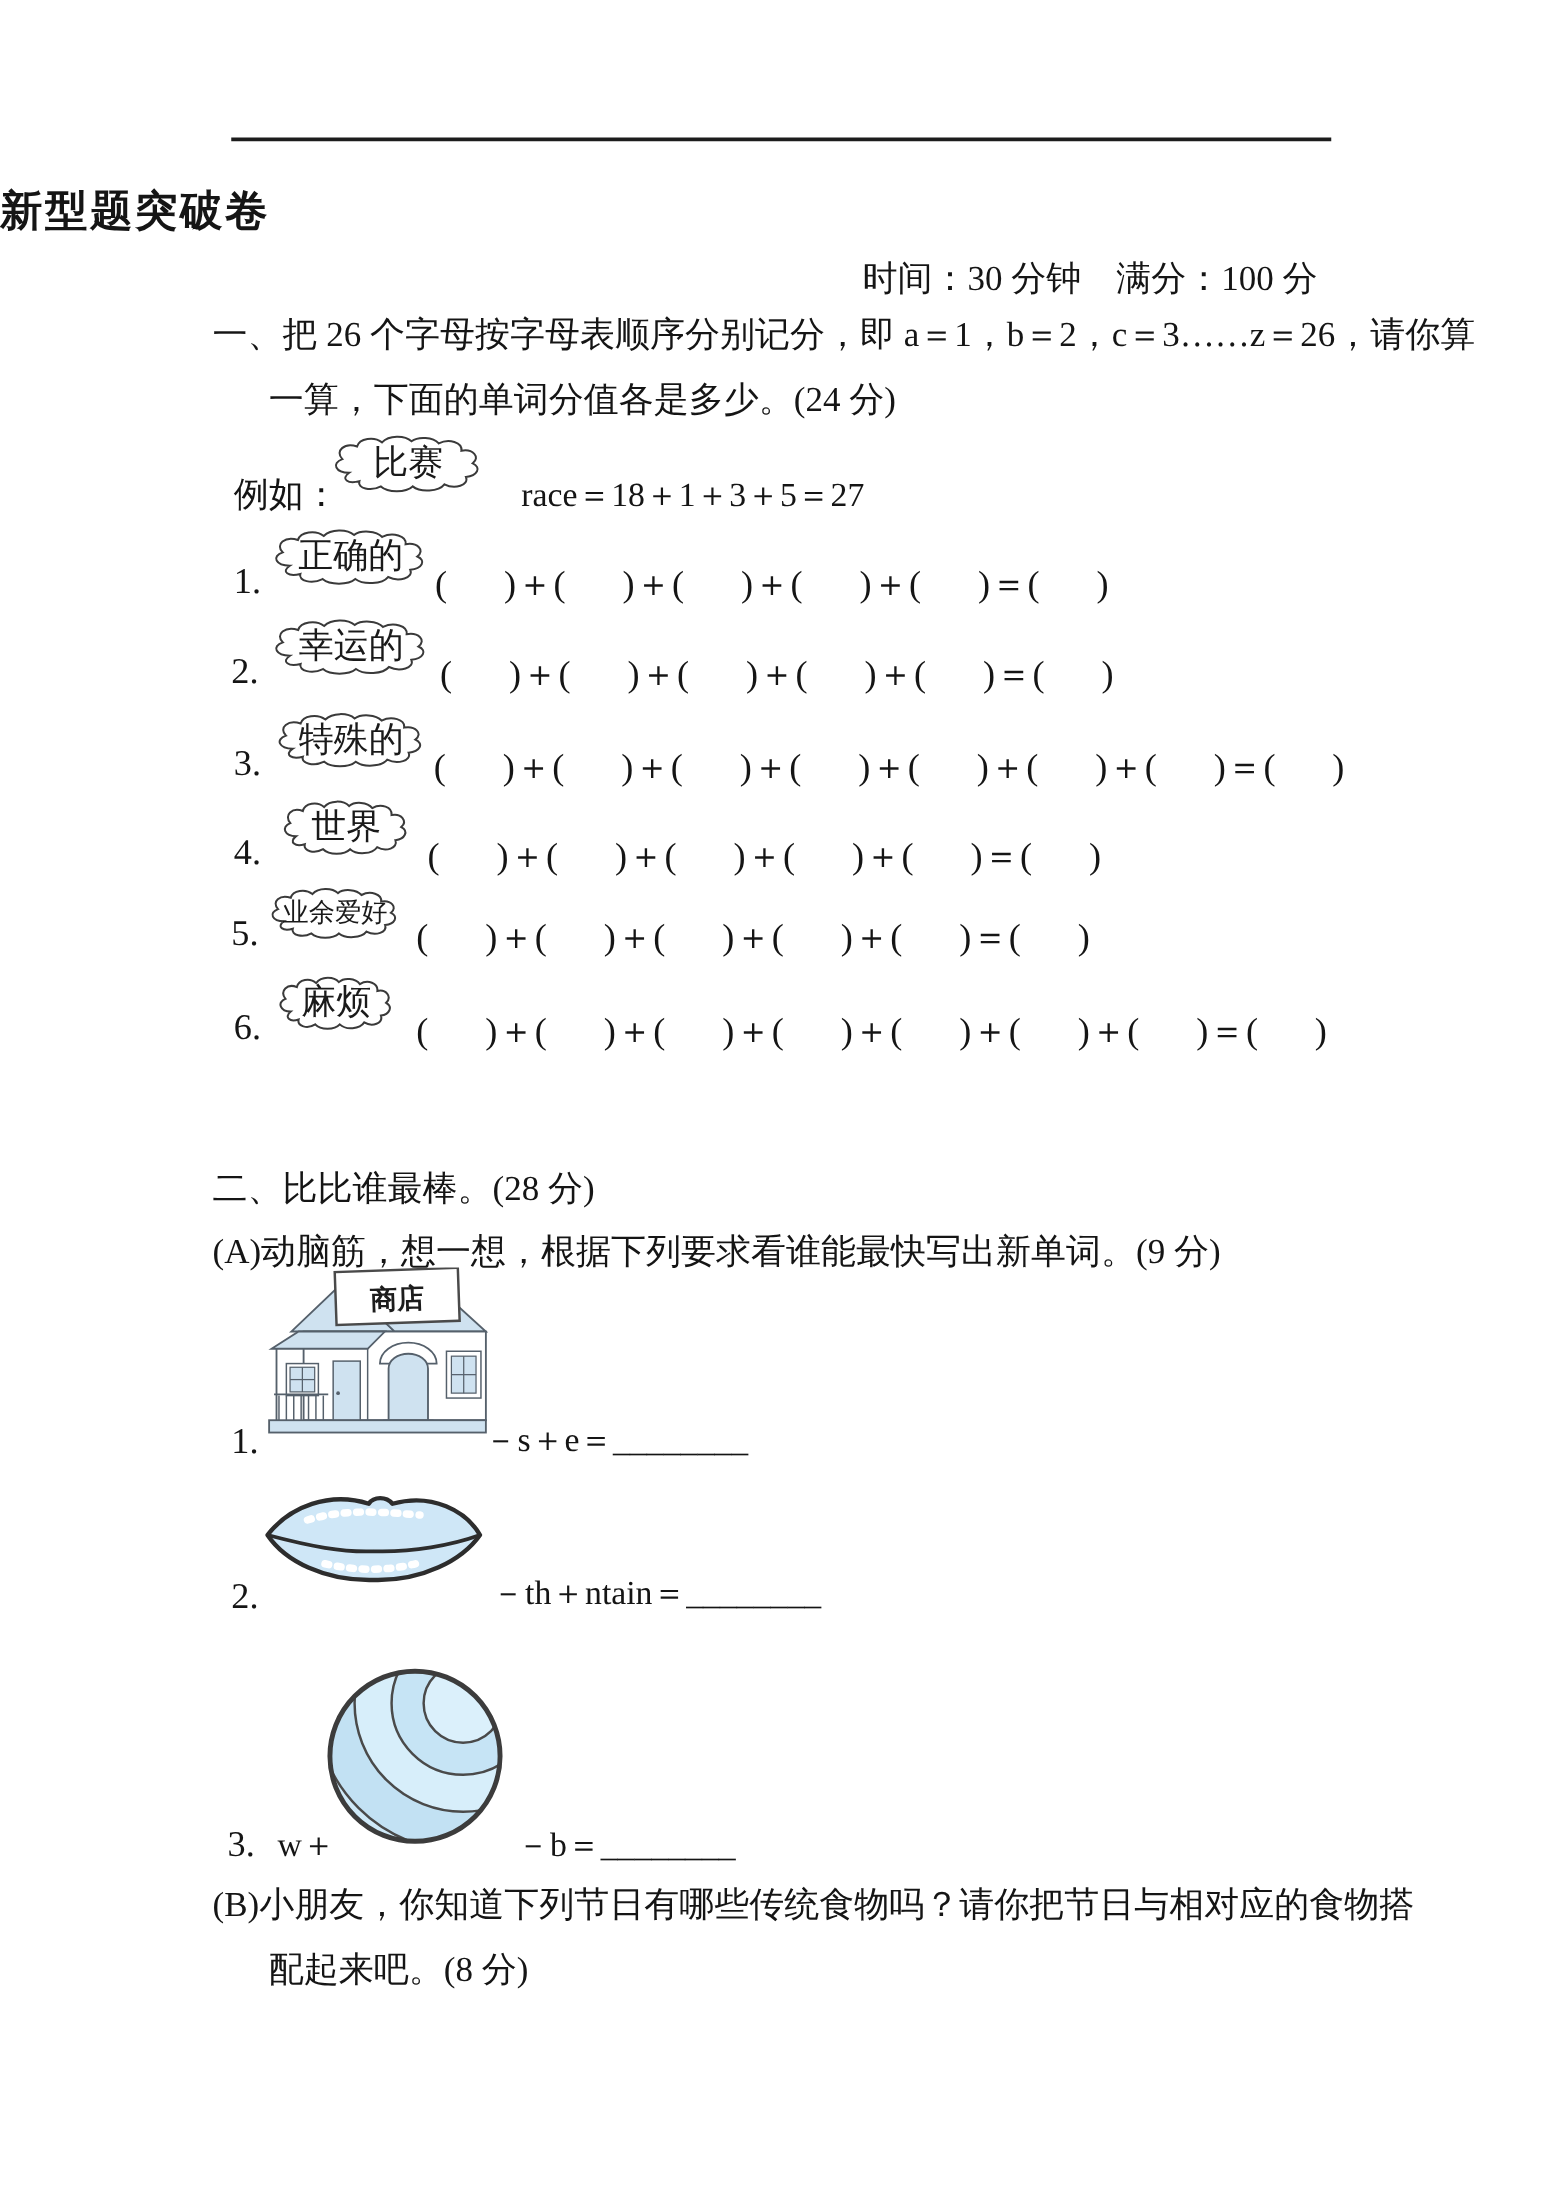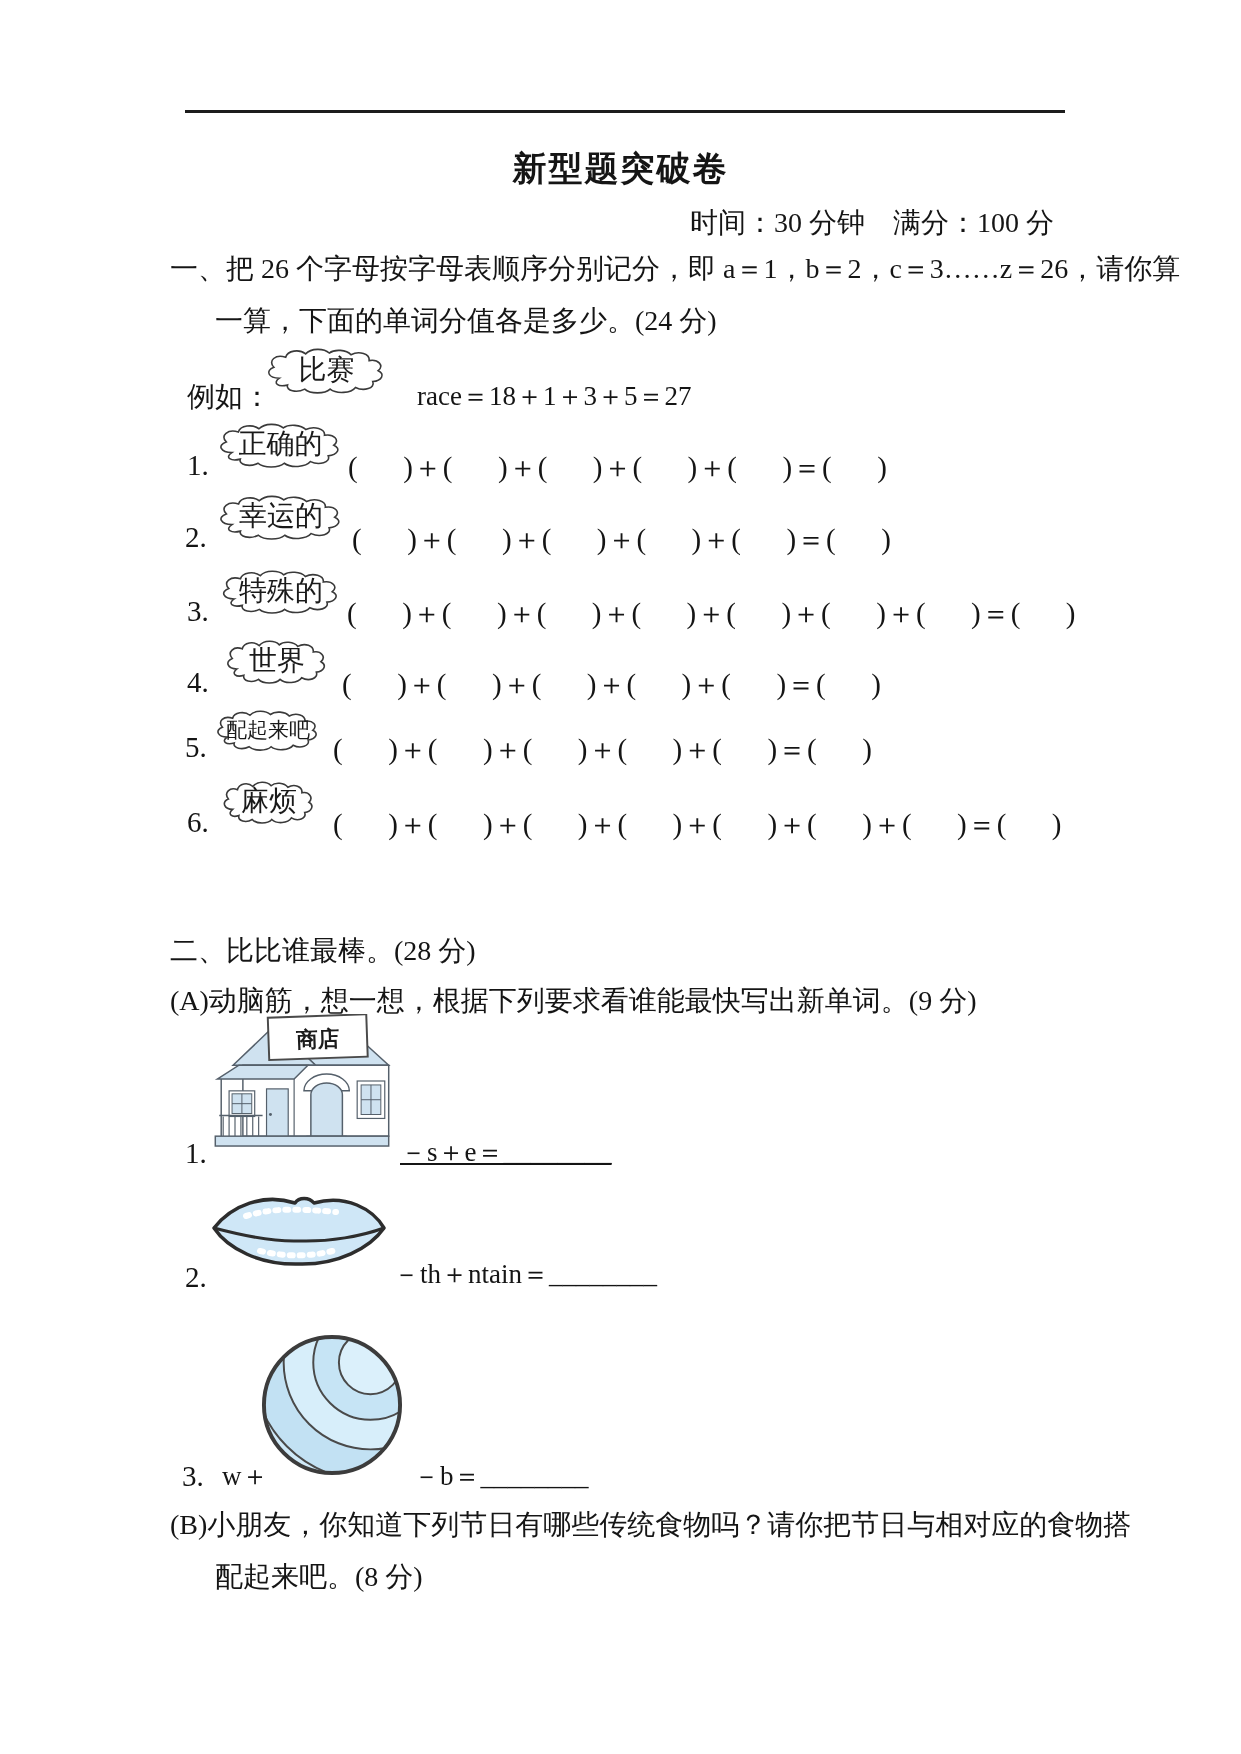--- a/index.html
+++ b/index.html
@@ -10,21 +10,21 @@
     font-family: "Liberation Serif", "DejaVu Serif", serif;
     color: #151515;
   }
   .page { position: absolute; inset: 0; width: 1241px; height: 1754px; background: #fff; overflow: hidden; }
 
   .abs { position: absolute; }
 
   .top-rule { left: 185px; top: 110px; width: 880px; height: 3px; background: #1c1c1c; }
 
   .page-title {
-    left: 0; right: 0; top: 146px; text-align: center;
+    left: 0; right: 0; top: 146px; 
     font-family: "Liberation Sans", "DejaVu Sans", sans-serif;
     font-weight: 700; font-size: 34px; letter-spacing: 2px;
   }
 
   .meta-line { left: 690px; top: 204px; font-size: 28px; text-align: center; }
 
   .body-text { font-size: 28px; line-height: 34px; white-space: pre; }
 
   .s1-line1 { left: 170px; top: 252px; text-align: right; }
   .s1-line2 { left: 215px; top: 304px; }
@@ -114,21 +114,21 @@
     </span>
     <span class="abs expr" style="left:342px; top:665px;">(　  )＋(　  )＋(　  )＋(　  )＋(　  )＝(　  )</span>
   </div>
 
   <div>
     <span class="abs q-num" style="left:185px; top:731px;">5.</span>
     <span class="cloud" style="left:213px; top:710px; width:110px; height:42px;">
       <svg viewBox="0 0 140 56" preserveAspectRatio="none">
         <path d="M18,36 C6,36 2,27 12,23 C5,15 14,7 25,11 C27,3 40,1 47,7 C53,0 67,0 73,6 C79,1 92,2 97,8 C106,3 118,7 117,15 C127,13 134,21 127,27 C135,31 131,39 121,40 C124,48 111,52 102,47 C97,54 81,55 74,49 C68,55 52,55 46,49 C37,54 25,51 27,44 C17,47 10,42 18,36 Z" fill="#ffffff" stroke="#3a3a3a" stroke-width="1.6" vector-effect="non-scaling-stroke"></path>
       </svg>
-      <span class="cloud-label small">配起来吧</span>
+      <span class="cloud-label small">业余爱好</span>
     </span>
     <span class="abs expr" style="left:333px; top:730px;">(　  )＋(　  )＋(　  )＋(　  )＋(　  )＝(　  )</span>
   </div>
 
   <div>
     <span class="abs q-num" style="left:187px; top:806px;">6.</span>
     <span class="cloud" style="left:220px; top:781px; width:98px; height:44px;">
       <svg viewBox="0 0 140 56" preserveAspectRatio="none">
         <path d="M18,36 C6,36 2,27 12,23 C5,15 14,7 25,11 C27,3 40,1 47,7 C53,0 67,0 73,6 C79,1 92,2 97,8 C106,3 118,7 117,15 C127,13 134,21 127,27 C135,31 131,39 121,40 C124,48 111,52 102,47 C97,54 81,55 74,49 C68,55 52,55 46,49 C37,54 25,51 27,44 C17,47 10,42 18,36 Z" fill="#ffffff" stroke="#3a3a3a" stroke-width="1.6" vector-effect="non-scaling-stroke"></path>
       </svg>
@@ -180,21 +180,21 @@
 
       <rect x="146" y="68" width="28" height="38" fill="#ffffff" stroke="#55606b" stroke-width="1.2"></rect>
       <rect x="150" y="72" width="20" height="30" fill="#cfe2f0" stroke="#55606b" stroke-width="1"></rect>
       <line x1="160" y1="72" x2="160" y2="102" stroke="#55606b" stroke-width="1"></line>
       <line x1="150" y1="87" x2="170" y2="87" stroke="#55606b" stroke-width="1"></line>
 
       <rect x="2" y="124" width="176" height="10" fill="#cfe2f0" stroke="#55606b" stroke-width="1.5"></rect>
     </svg>
   </div>
   <span class="abs q-num" style="left:185px; top:1137px;">1.</span>
-  <span class="abs eq" style="left:400px; top:1134px;text-decoration:underline;">－s＋e＝________</span>
+  <span class="abs eq" style="left:387px; top:1134px;">－s＋e＝________</span>
 
   <div class="abs illus" style="left:210px; top:1185px; width:178px; height:84px;">
     <svg viewBox="0 0 178 84">
       <path d="M4,43 C22,20 54,8 85,18 C89,12 99,12 104,18 C136,9 163,24 174,43 C160,63 128,80 89,79 C50,80 18,64 4,43 Z" fill="#cfe7f7" stroke="#2d2d2d" stroke-width="3.5" stroke-linejoin="round"></path>
       <path d="M4,43 C38,52 64,57 89,56 C120,57 152,51 174,43" fill="none" stroke="#2d2d2d" stroke-width="3"></path>
       <path d="M36,31 C60,24 80,23 126,27" stroke="#ffffff" stroke-width="6" fill="none" stroke-dasharray="3 7" stroke-linecap="round"></path>
       <path d="M50,66 C76,72 102,72 126,65" stroke="#ffffff" stroke-width="6" fill="none" stroke-dasharray="3 7" stroke-linecap="round"></path>
     </svg>
   </div>
   <span class="abs q-num" style="left:185px; top:1261px;">2.</span>

